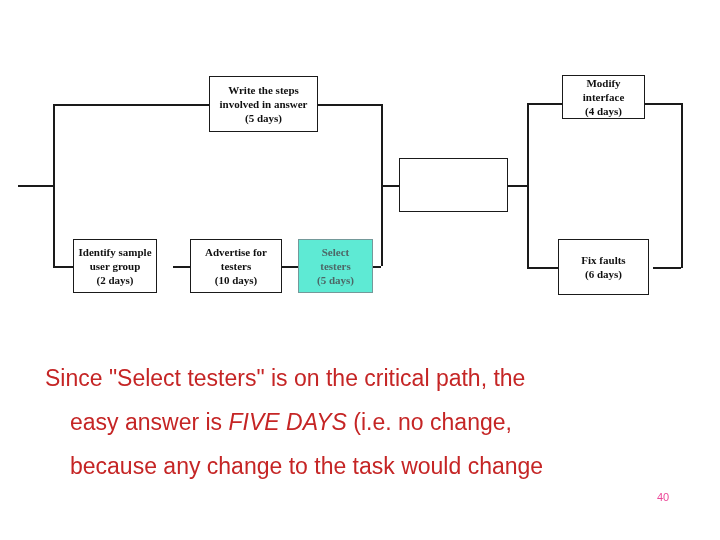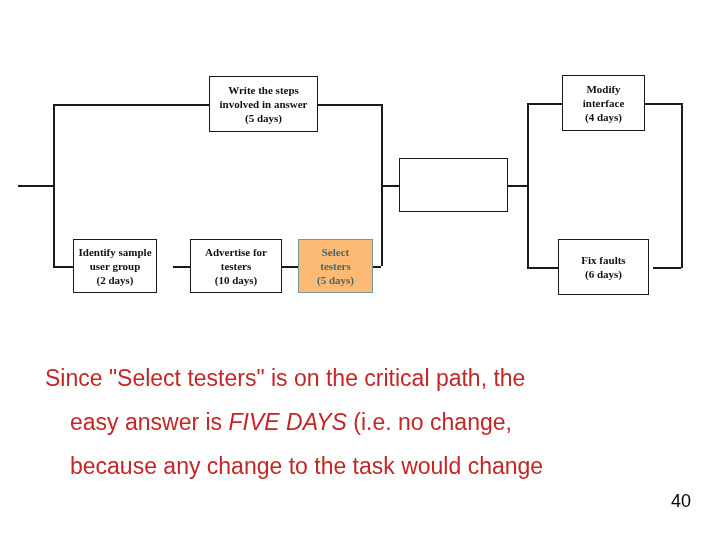--- a/index.html
+++ b/index.html
@@ -25,21 +25,21 @@
     align-items: center;
     justify-content: center;
     text-align: center;
     font-family: "Liberation Serif", "DejaVu Serif", serif;
     font-size: 11px;
     line-height: 14px;
     color: #111111;
     font-weight: bold;
   }
   #box-write    { left: 209px; top: 76px;  width: 109px; height: 56px; }
-  #box-modify   { left: 562px; top: 75px;  width: 83px;  height: 56px; }
+  #box-modify   { left: 562px; top: 75px;  width: 83px;  height: 44px; }
   #box-empty    { left: 399px; top: 158px; width: 109px; height: 54px; }
   #box-identify { left: 73px;  top: 239px; width: 84px; height: 54px; }
   #box-advertise{ left: 190px; top: 239px; width: 92px;  height: 54px; }
   #box-select   { left: 298px; top: 239px; width: 75px;  height: 54px;
                   border-color: #74999a; color: #4d6767; }
   #box-fix      { left: 558px; top: 239px; width: 91px;  height: 56px; }
 
   
   .hline, .vline {
     position: absolute;
@@ -60,23 +60,22 @@
   .ans-line { white-space: nowrap; }
   .ans-line.ind { padding-left: 25px; margin-top: 14px; }
   .b { font-weight: normal; }
   .i { font-style: italic; }
 
   
   .pagenum {
     position: absolute;
     left: 657px;
     top: 491px;
-    font-size: 18px;
-    color: #000000;
-    margin-left: 14px;
+    font-size: 11px;
+    color: #ec4899;
   }
 </style>
 </head>
 <body style="background: rgb(255, 255, 255);">
 
 <div>
 
   <div>
 
     <div class="hline" style="left:18px;  top:185px; width:36px;"></div>
@@ -116,21 +115,21 @@
       <span>user group</span>
       <span>(2 days)</span>
     </div>
 
     <div class="tbox" id="box-advertise">
       <span>Advertise for</span>
       <span>testers</span>
       <span>(10 days)</span>
     </div>
 
-    <div class="tbox" id="box-select" style="background: #fdba74;">
+    <div class="tbox" id="box-select" style="background: #5eead4;">
       <span>Select</span>
       <span>testers</span>
       <span>(5 days)</span>
     </div>
 
     <div class="tbox" id="box-fix">
       <span>Fix faults</span>
       <span>(6 days)</span>
     </div>
 

